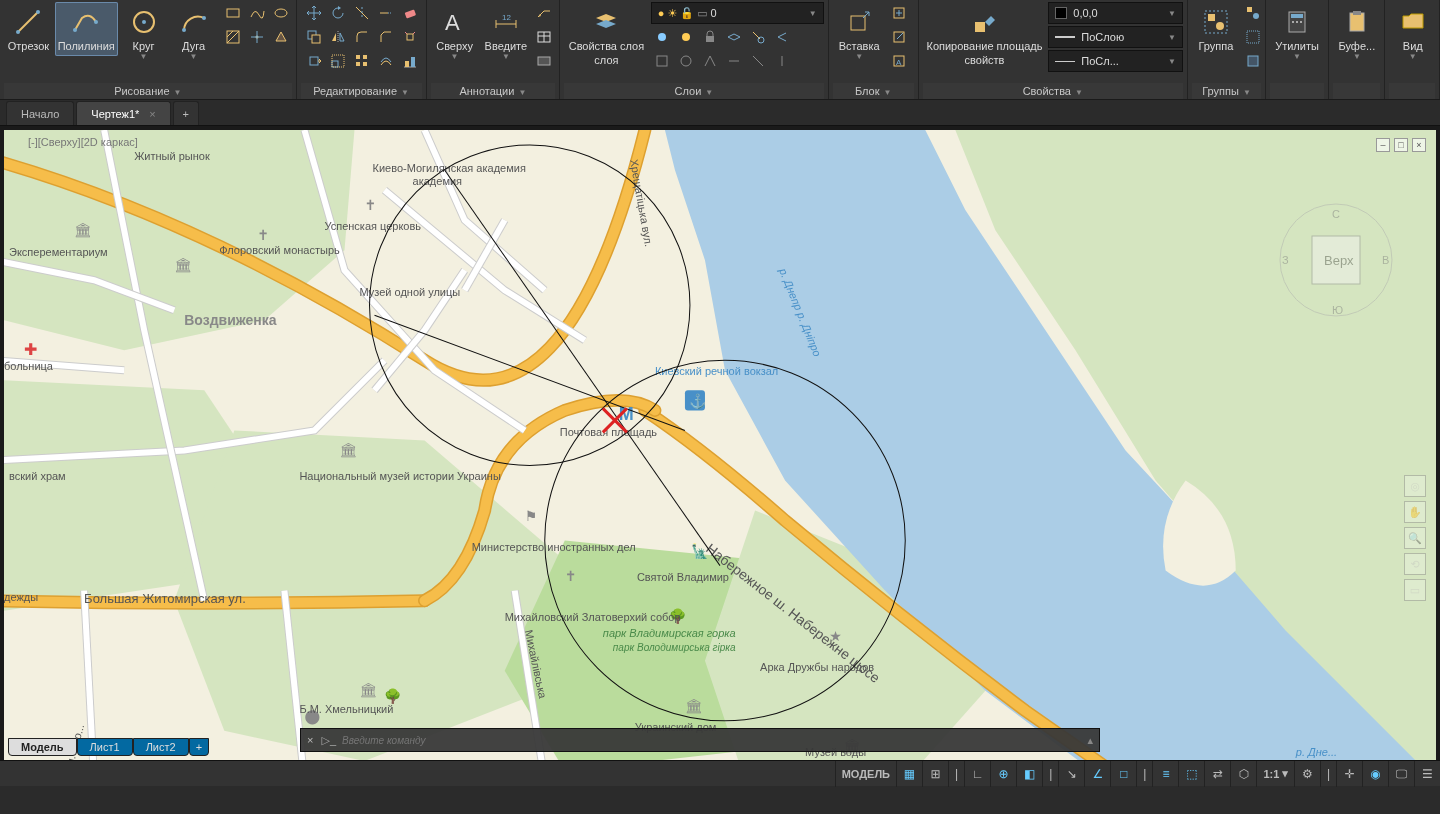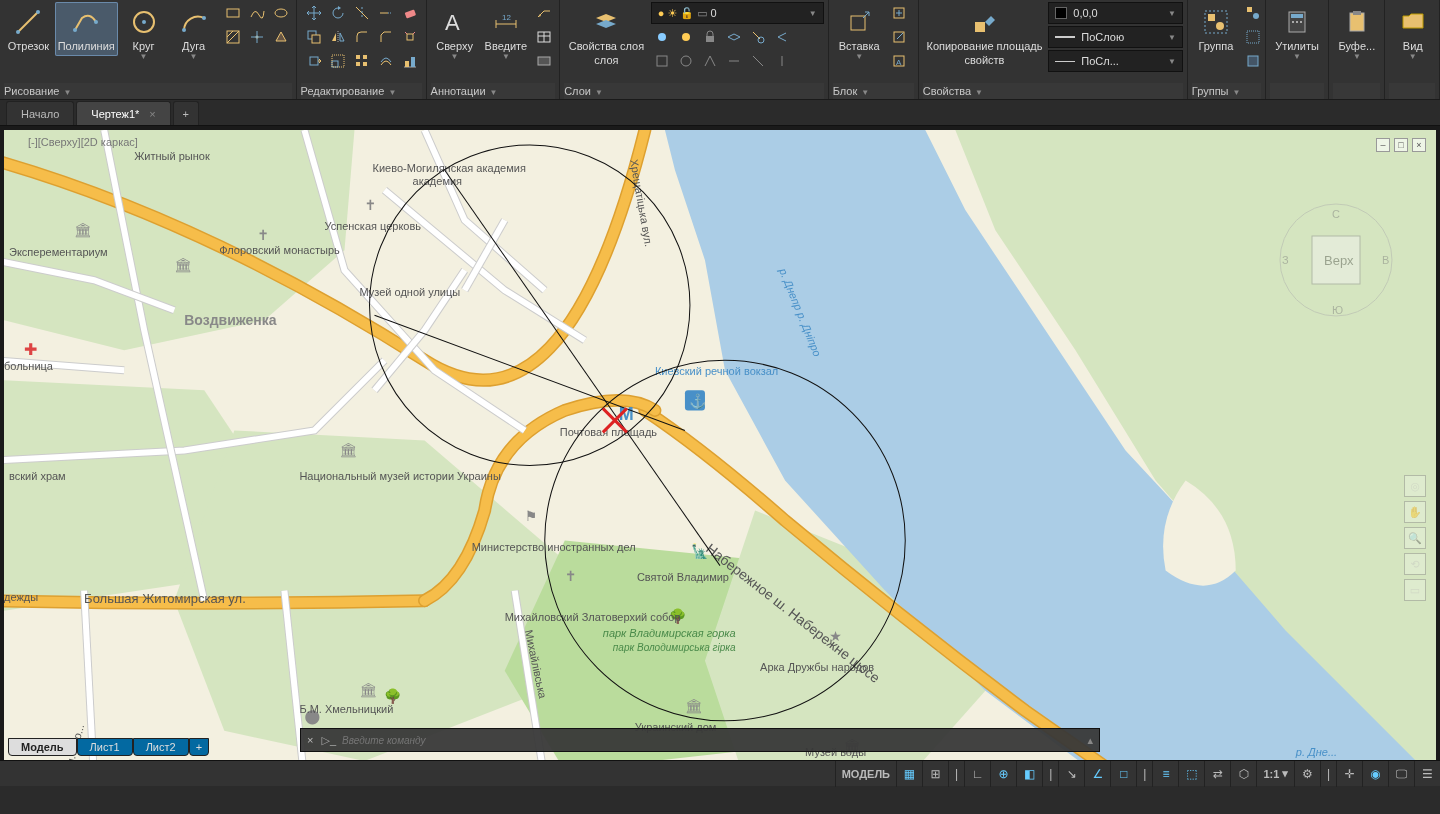--- a/index.html
+++ b/index.html
@@ -2,21 +2,21 @@
 <html><head>
 <meta charset="utf-8">
 <style>
   * { box-sizing: border-box; margin: 0; padding: 0; font-family: "Segoe UI", Arial, sans-serif; }
   body { background: #2b2b2b; width: 1440px; height: 814px; overflow: hidden; color: #ccc; font-size: 11px; user-select: none; }
 
   
   .ribbon { display: flex; background: #333; height: 100px; border-bottom: 1px solid #1a1a1a; }
   .panel { display: flex; flex-direction: column; border-right: 1px solid #222; padding: 2px 4px 0 4px; }
   .panel-body { display: flex; flex: 1; align-items: flex-start; gap: 2px; }
-  .panel-title { text-align: left; font-size: 11px; color: #c8c8c8; padding: 2px 0; background: #383838; cursor: default; }
+  .panel-title { text-align: center; font-size: 11px; color: #c8c8c8; padding: 2px 0; background: #383838; cursor: default; }
   .panel-title .chev { font-size: 8px; margin-left: 4px; color: #888; }
   .big-btn { display: flex; flex-direction: column; align-items: center; justify-content: flex-start; padding: 4px 6px; min-width: 48px; cursor: pointer; border-radius: 2px; }
   .big-btn.active { background: #4a5a6a; box-shadow: inset 0 0 0 1px #6a8aaa; }
   .big-btn .ic { width: 32px; height: 32px; display: flex; align-items: center; justify-content: center; }
   .big-btn .lbl { font-size: 11px; color: #ddd; margin-top: 2px; white-space: nowrap; }
   .big-btn .sub { font-size: 8px; color: #888; }
   .smallgrid { display: grid; grid-template-columns: repeat(3, 22px); grid-auto-rows: 22px; gap: 2px; margin-left: 2px; }
   .smallgrid.cols4 { grid-template-columns: repeat(4, 22px); }
   .sm-btn { width: 22px; height: 22px; display: flex; align-items: center; justify-content: center; cursor: pointer; border-radius: 2px; }
   .combo { height: 22px; background: #222; border: 1px solid #111; display: flex; align-items: center; padding: 0 6px; font-size: 11px; color: #ddd; cursor: pointer; }

